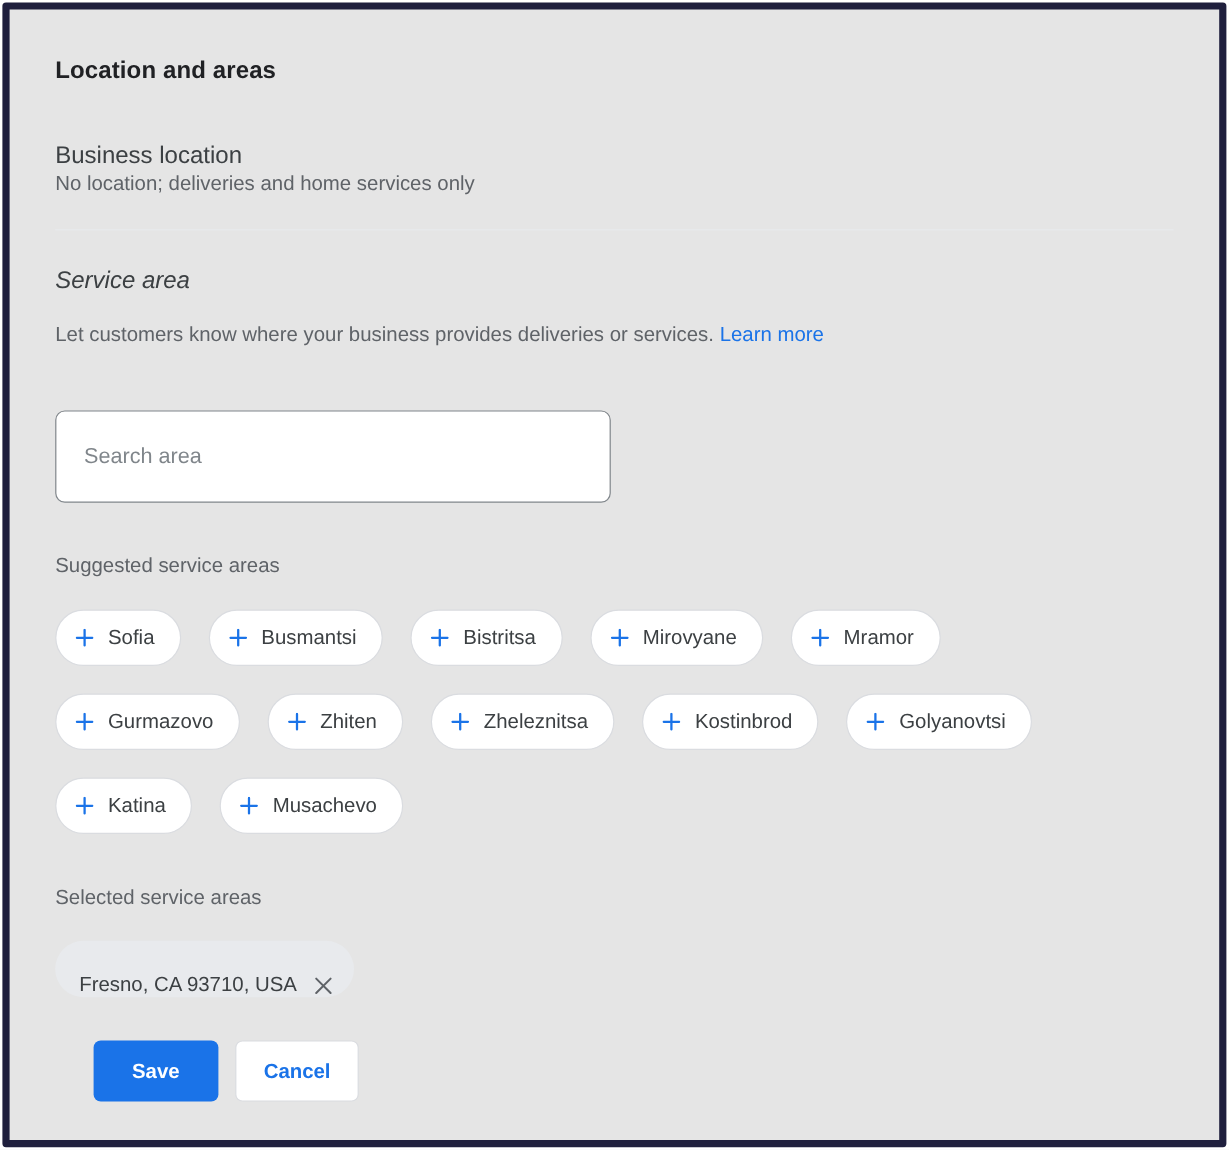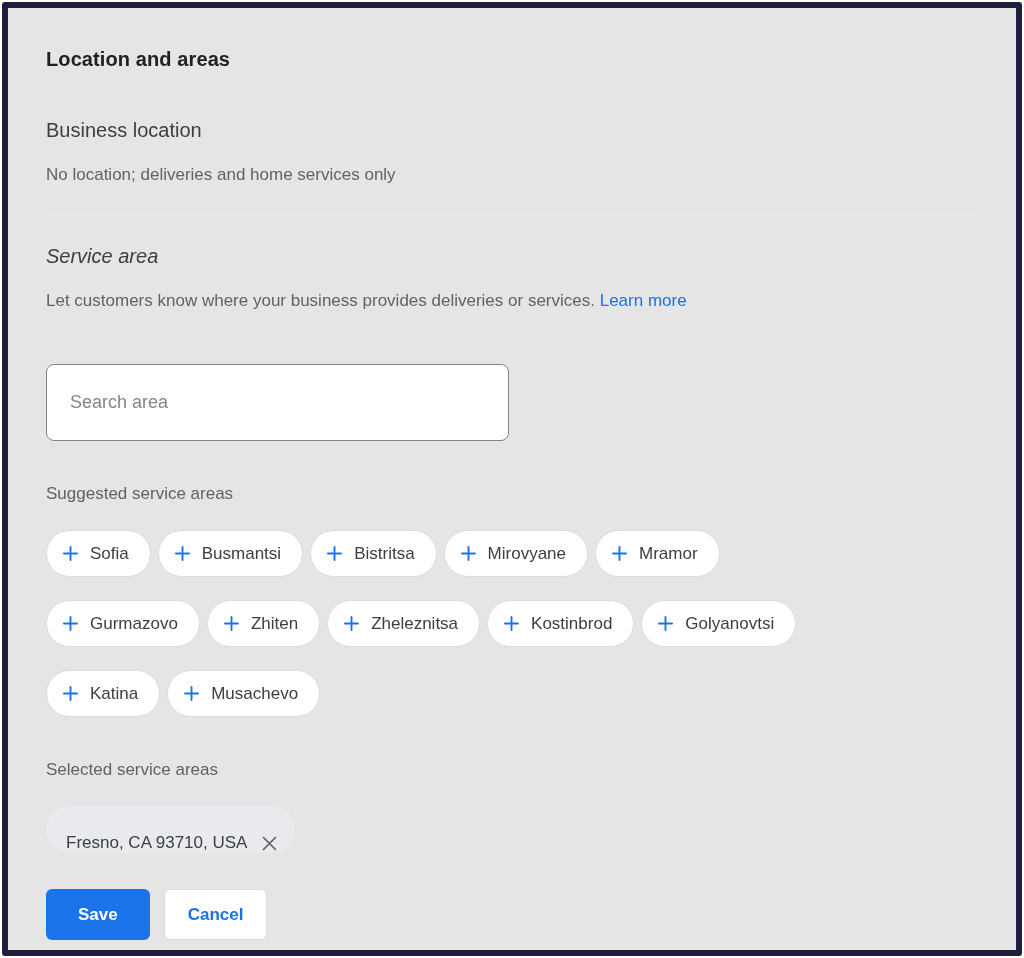--- a/index.html
+++ b/index.html
@@ -16,40 +16,40 @@
     font-size: 20px; line-height: 22px; font-weight: 700;
     color: #202124; letter-spacing: 0.1px;
   }
   .section-heading {
     font-size: 20px; line-height: 24px; font-weight: 400; color: #3c4043;
   }
   .body-text {
     font-size: 17px; line-height: 22px; color: #5f6368;
   }
   .biz-heading { margin-top: 48px; }
-  .biz-value   { margin-top: 22px; }
+  .biz-value   { }
 
   .divider { margin-top: 27px; border: none; border-top: 1px solid #e8eaed; height: 0; }
 
   .svc-heading { margin-top: 30px; font-style: italic; }
   .svc-desc    { margin-top: 22px; }
   .learn-more  { color: #1a73e8; text-decoration: none; cursor: pointer; }
 
   .search-input {
     margin-top: 52px; display: block; width: 463px; height: 77px;
     border: 1px solid #80868b; border-radius: 8px; background: #fff;
     padding: 0 20px 0 23px; font-family: "Liberation Sans", sans-serif;
     font-size: 18px; color: #202124; outline: none;
   }
   .search-input::placeholder { color: #80868b; opacity: 1; }
 
   .chips-label { margin-top: 42px; font-size: 17px; line-height: 22px; color: #5f6368; }
 
   .chip-rows { margin-top: 25px; display: flex; flex-direction: column; gap: 23px; }
-  .chip-row  { display: flex; gap: 7px; align-items: flex-end; }
+  .chip-row  { display: flex; gap: 23px; align-items: flex-end; }
 
   .chip {
     display: inline-flex; align-items: center; gap: 12px;
     height: 47px; padding: 0 21px 0 16px;
     background: #ffffff; border: 1px solid #dadce0; border-radius: 24px;
     font-family: "Liberation Sans", sans-serif; font-size: 17px;
     color: #3c4043; cursor: pointer; white-space: nowrap;
   }
   .chip .plus-wrap { display: inline-flex; align-items: center; }
 
@@ -59,21 +59,21 @@
     height: 47px; padding: 0 16px 0 20px;
     background: #e8eaed; border: none; border-radius: 24px;
     font-family: "Liberation Sans", sans-serif; font-size: 17px;
     color: #3c4043; white-space: nowrap;
   }
   .remove-btn {
     display: inline-flex; align-items: center; justify-content: center;
     background: none; border: none; padding: 2px; cursor: pointer;
   }
 
-  .actions { margin-top: 36px; display: flex; gap: 14px; }
+  .actions { margin-top: 36px; display: flex; gap: 14px; margin-left: 32px; }
   .btn {
     height: 51px; border-radius: 6px; font-family: "Liberation Sans", sans-serif;
     font-size: 17px; font-weight: 700; cursor: pointer;
     display: inline-flex; align-items: center; justify-content: center;
   }
   .btn-save   { background: #1a73e8; color: #ffffff; border: none; padding: 0 32px; }
   .btn-cancel { background: #ffffff; color: #1a73e8; border: 1px solid #dadce0; padding: 0 23px; }
 </style>
 </head>
 <body>

